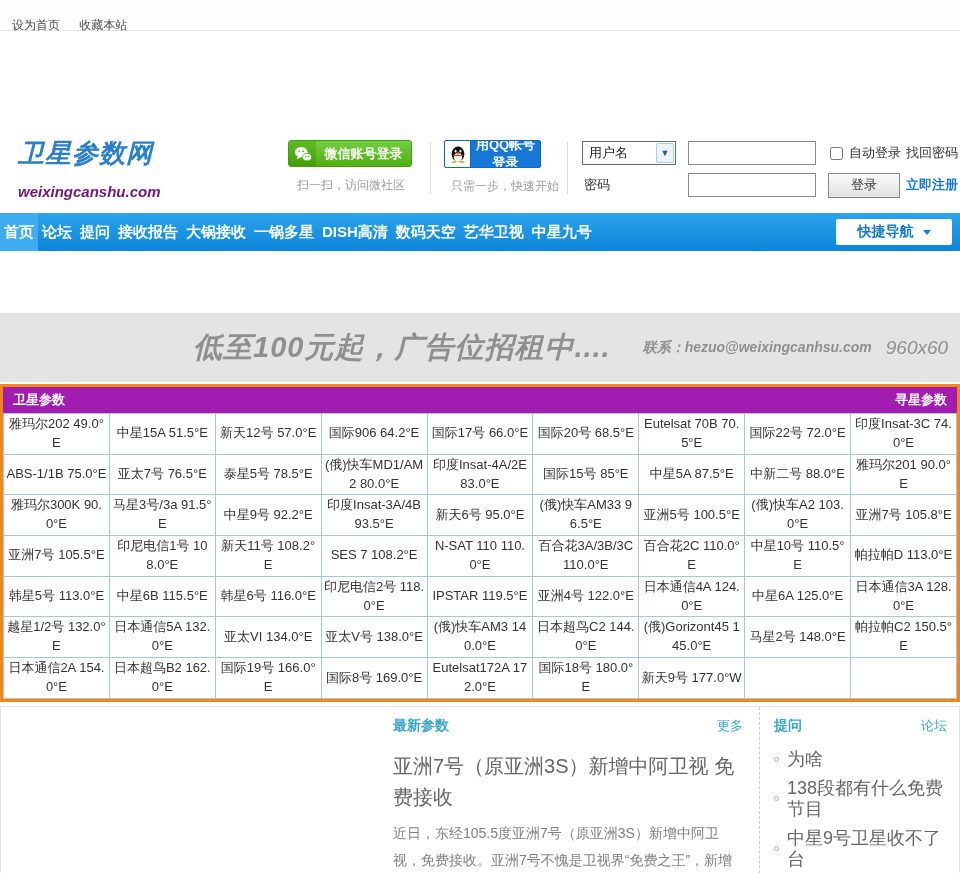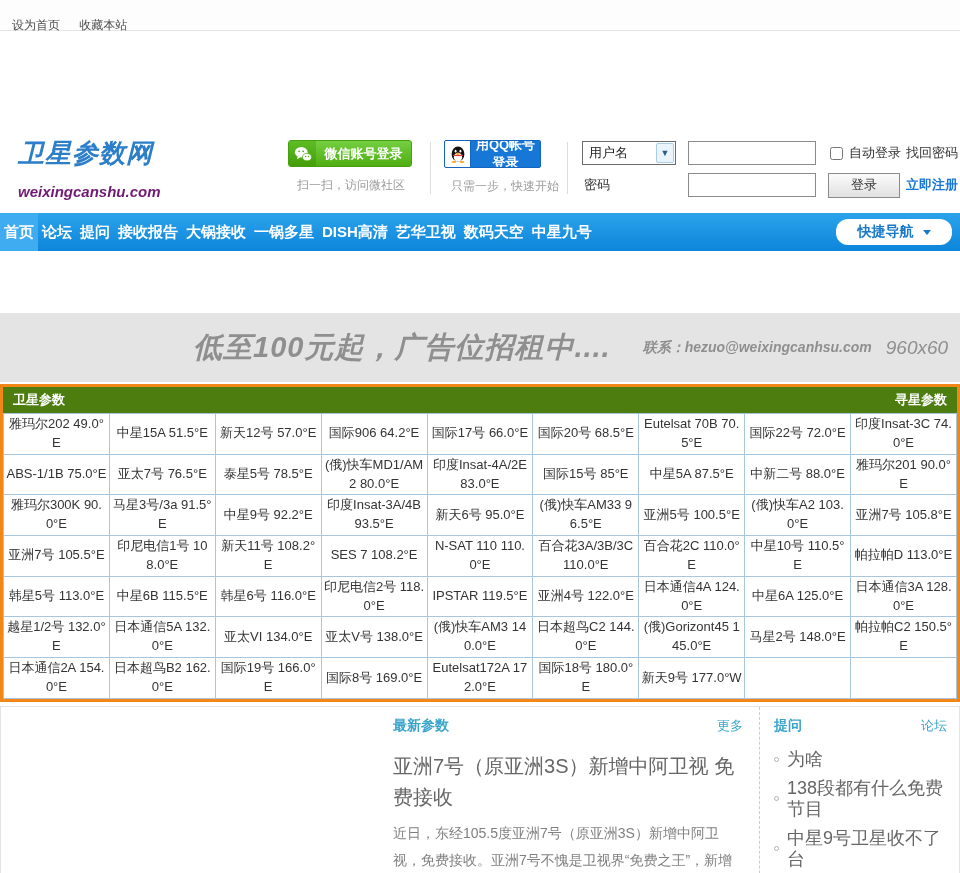--- a/index.html
+++ b/index.html
@@ -56,35 +56,35 @@
                background:linear-gradient(#fbfbfb,#e1e1e1); font-size:13px; color:#333;
                font-family:inherit; cursor:pointer; }
   .register-link { margin-left:auto; font-size:13px; font-weight:bold; color:#1777d6; }
 
   
   .nav { position:relative; height:38px; margin-top:3px;
          background:linear-gradient(#2ca3eb,#0d85da); display:flex; }
   .nav-item { display:block; padding:0 4px; line-height:38px; color:#fff; font-size:15px; font-weight:bold; }
   .nav-item.active { background:#3fabf0; }
   .quick-nav { position:absolute; right:8px; top:6px; width:116px; height:26px; background:#fff;
-               border-radius:12px; display:flex; align-items:center; justify-content:center; gap:9px;
+               border-radius:2px; display:flex; align-items:center; justify-content:center; gap:9px;
                color:#1879c8; font-size:14px; font-weight:bold; cursor:pointer; }
   .caret-down { width:0; height:0; border-left:4px solid transparent; border-right:4px solid transparent;
                 border-top:5px solid #1879c8; }
 
   
   .ad { margin-top:62px; height:69px; background:#e4e4e4; display:flex; align-items:center;
         font-style:italic; color:#8f8f8f; }
   .ad-headline { font-size:29px; font-weight:bold; margin-left:193px; letter-spacing:1px; }
   .ad-contact  { font-size:14px; font-weight:bold; margin-left:32px; }
   .ad-size     { font-size:19px; margin-left:14px; }
 
   
   .sat-section { margin-top:2px; border:3px solid #f28718; background:#fff; }
-  .sat-header { height:26px; background:#4d7c0f; display:flex; align-items:center;
+  .sat-header { height:26px; background:#a21caf; display:flex; align-items:center;
                 justify-content:space-between; padding:0 10px; }
   .sat-header a { color:#fff; font-size:13px; font-weight:bold; }
   .sat-table { width:100%; border-collapse:collapse; table-layout:fixed; }
   .sat-table td { border:1px solid #a9c6df; height:36px; font-size:13px; color:#333;
                   text-align:center; vertical-align:middle; padding:1px 2px; line-height:1.45;
                   word-break:break-all; }
 
   
   .bottom { margin-top:4px; border:1px solid #e3e3e3; display:flex; align-items:stretch;
             min-height:186px; }
@@ -179,22 +179,22 @@
 
 <div class="nav">
   <div style="display:flex;">
       <a class="nav-item active">首页</a>
       <a class="nav-item">论坛</a>
       <a class="nav-item">提问</a>
       <a class="nav-item">接收报告</a>
       <a class="nav-item">大锅接收</a>
       <a class="nav-item">一锅多星</a>
       <a class="nav-item">DISH高清</a>
+      <a class="nav-item">数码天空</a>
       <a class="nav-item">艺华卫视</a>
-      <a class="nav-item">数码天空</a>
       <a class="nav-item">中星九号</a>
     </div>
   <div class="quick-nav">
     <span>快捷导航</span>
     <span class="caret-down"></span>
   </div>
 </div>
 
 <div class="ad">
   <span class="ad-headline">低至100元起，广告位招租中....</span>

